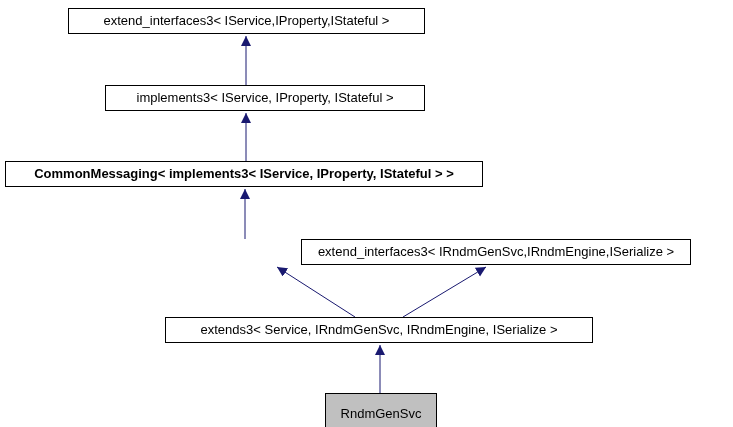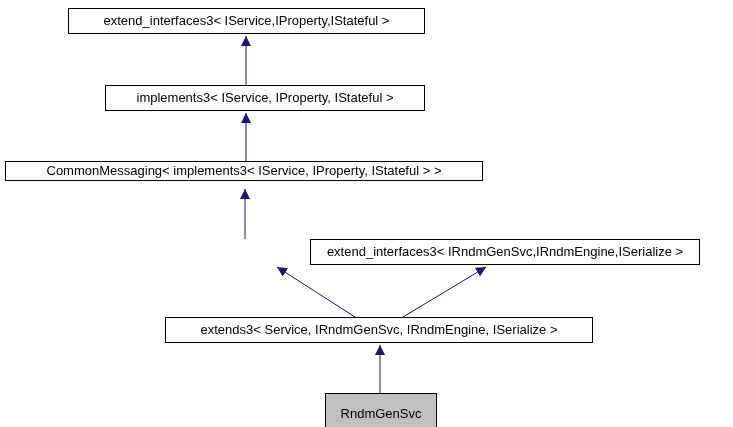--- a/index.html
+++ b/index.html
@@ -38,23 +38,23 @@
     justify-content: center;
     cursor: pointer;
   }
   .node.selected {
     background: #c0c0c0;
     cursor: default;
   }
   
   #n0 { left: 68px;  top: 8px;   width: 357px; height: 26px; }
   #n1 { left: 85px;  top: 85px;  width: 320px; height: 26px; margin-left: 20px; }
-  #n2 { left: 5px;   top: 161px; width: 478px; height: 20px; }
+  #n2 { left: 5px;   top: 161px; width: 478px; height: 26px; font-weight: bold; }
   #n3 { left: 209px; top: 239px; width: 70px;  height: 26px; }
-  #n4 { left: 310px; top: 239px; width: 390px; height: 26px; }
+  #n4 { left: 301px; top: 239px; width: 390px; height: 26px; }
   #n5 { left: 165px; top: 317px; width: 428px; height: 26px; }
   #n6 { left: 325px; top: 393px; width: 112px; height: 42px; }
 </style>
 </head>
 <body>
 
 <div class="diagram-canvas">
 
   <svg class="edges-layer" width="733" height="427" viewBox="0 0 733 427" xmlns="http://www.w3.org/2000/svg">
     <defs>

